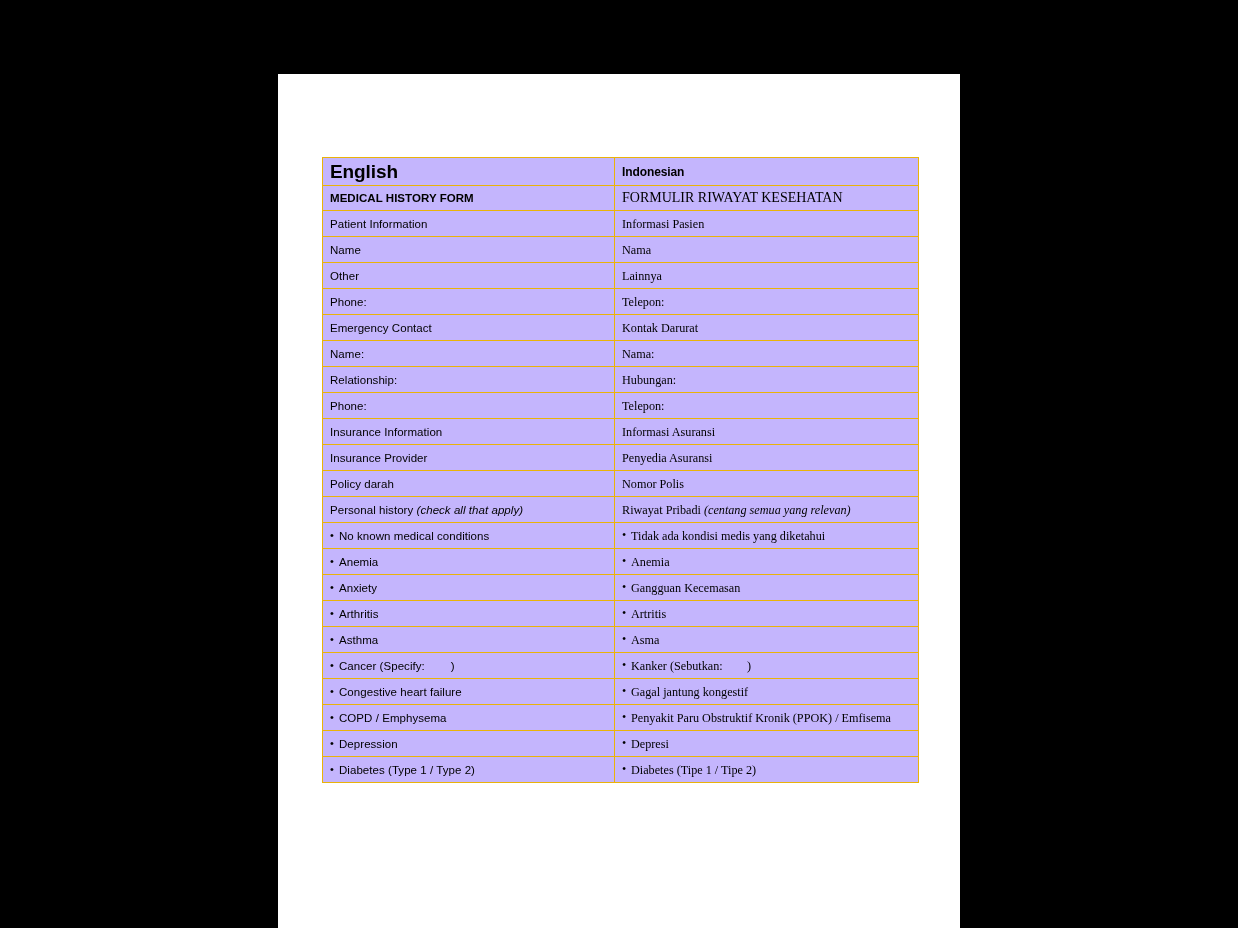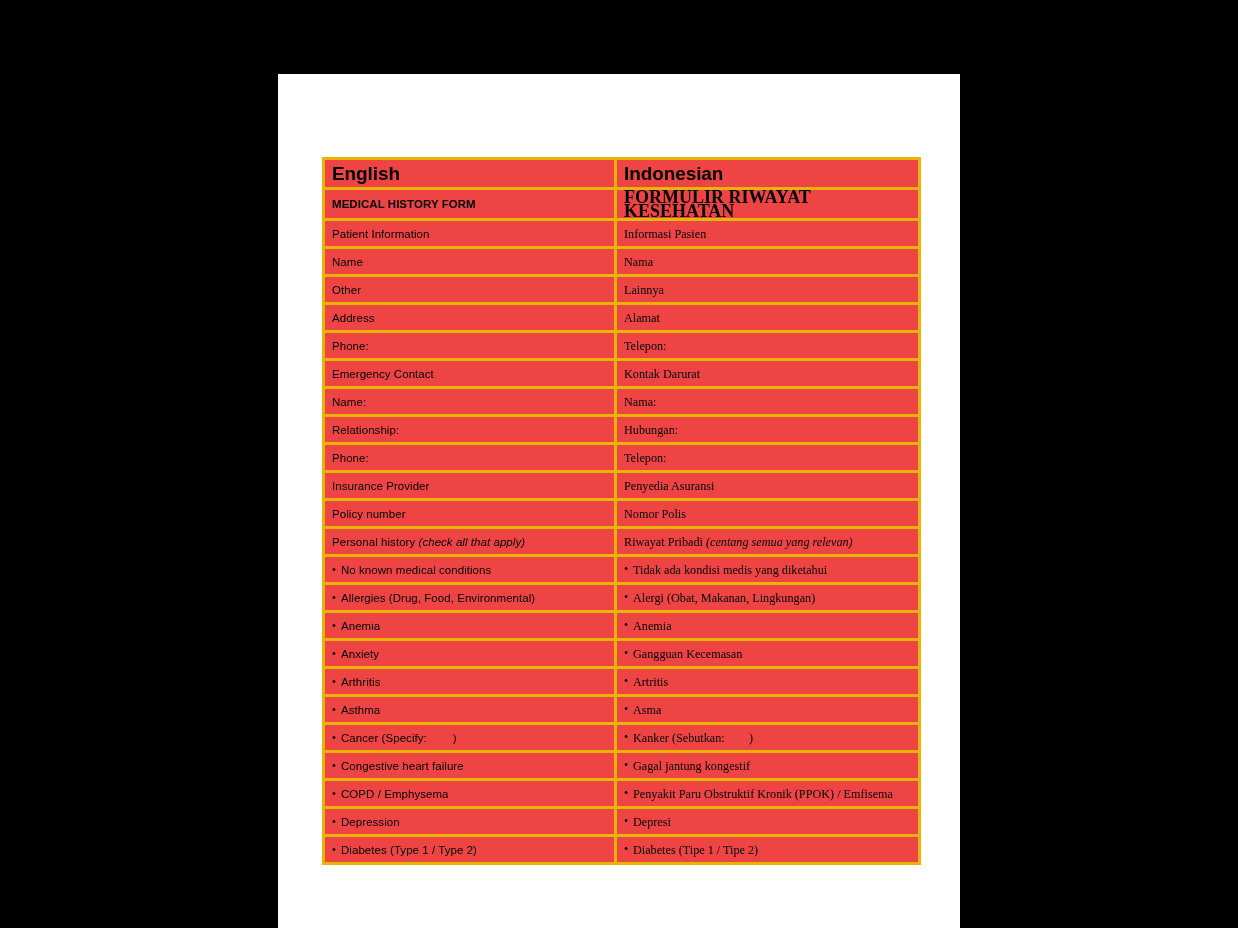--- a/index.html
+++ b/index.html
@@ -38,43 +38,43 @@
     width: 596px;
     border-collapse: collapse;
     table-layout: fixed;
     background: #ffffff;
   }
   #translation-table col.col-en { width: 292px; }
   #translation-table col.col-id { width: 304px; }
 
   #translation-table th,
   #translation-table td {
-    border: 3px solid #eab308;
+    border: 1px solid #eab308;
     padding: 0 7px;
     vertical-align: middle;
     text-align: left;
     color: #000000;
-    background: #ef4444;
+    background: #c4b5fd;
   }
 
   
   tr.header-row th {
     height: 27px;
     border-bottom: 2px solid #1a1a1a;
     border-top: 1px solid #3d3d3d;
   }
   th.th-en {
     font-family: "Liberation Sans", sans-serif;
     font-size: 19px;
     font-weight: bold;
     letter-spacing: -0.1px;
   }
   th.th-id {
     font-family: "Liberation Sans", sans-serif;
-    font-size: 19px;
+    font-size: 12px;
     font-weight: bold;
     letter-spacing: -0.1px;
   }
 
   
   tr.body-row td { height: 25px; margin-left: 42px; }
 
   td.cell-en {
     font-family: "Liberation Sans", sans-serif;
     font-size: 11.5px;
@@ -83,21 +83,21 @@
   }
   td.cell-id {
     font-family: "Liberation Serif", serif;
     font-size: 12.2px;
     line-height: 14px;
   }
 
   
   tr.title-row td { height: 24px; }
   tr.title-row td.cell-en { font-weight: bold; font-size: 11.5px; }
-  tr.title-row td.cell-id { font-weight: bold; font-size: 18px; }
+  tr.title-row td.cell-id { font-weight: normal; font-size: 14px; }
 
   
   .note {
     font-style: italic;
   }
   td.cell-en .note { font-family: "Liberation Sans", sans-serif; }
   td.cell-id .note { font-family: "Liberation Serif", serif; }
 
   
   .bullet {
@@ -142,64 +142,60 @@
           </tr>
           <tr class="body-row">
             <td class="cell-en"><span class="label-text">Name</span></td>
             <td class="cell-id"><span class="label-text">Nama</span></td>
           </tr>
           <tr class="body-row">
             <td class="cell-en"><span class="label-text">Other</span></td>
             <td class="cell-id"><span class="label-text">Lainnya</span></td>
           </tr>
           <tr class="body-row">
-            <td class="cell-en"><span class="label-text">Address</span></td>
-            <td class="cell-id"><span class="label-text">Alamat</span></td>
-          </tr>
-          <tr class="body-row">
             <td class="cell-en"><span class="label-text">Phone:</span></td>
             <td class="cell-id"><span class="label-text">Telepon:</span></td>
           </tr>
           <tr class="body-row">
             <td class="cell-en"><span class="label-text">Emergency Contact</span></td>
             <td class="cell-id"><span class="label-text">Kontak Darurat</span></td>
           </tr>
           <tr class="body-row">
             <td class="cell-en"><span class="label-text">Name:</span></td>
             <td class="cell-id"><span class="label-text">Nama:</span></td>
           </tr>
           <tr class="body-row">
             <td class="cell-en"><span class="label-text">Relationship:</span></td>
             <td class="cell-id"><span class="label-text">Hubungan:</span></td>
           </tr>
           <tr class="body-row">
             <td class="cell-en"><span class="label-text">Phone:</span></td>
             <td class="cell-id"><span class="label-text">Telepon:</span></td>
           </tr>
           <tr class="body-row">
+            <td class="cell-en"><span class="label-text">Insurance Information</span></td>
+            <td class="cell-id"><span class="label-text">Informasi Asuransi</span></td>
+          </tr>
+          <tr class="body-row">
             <td class="cell-en"><span class="label-text">Insurance Provider</span></td>
             <td class="cell-id"><span class="label-text">Penyedia Asuransi</span></td>
           </tr>
           <tr class="body-row">
-            <td class="cell-en"><span class="label-text">Policy number</span></td>
+            <td class="cell-en"><span class="label-text">Policy darah</span></td>
             <td class="cell-id"><span class="label-text">Nomor Polis</span></td>
           </tr>
           <tr class="body-row">
             <td class="cell-en"><span class="label-text">Personal history </span><span class="note">(check all that apply)</span></td>
             <td class="cell-id"><span class="label-text">Riwayat Pribadi </span><span class="note">(centang semua yang relevan)</span></td>
           </tr>
           <tr class="body-row">
             <td class="cell-en"><span class="bullet">•</span><span class="label-text">No known medical conditions</span></td>
             <td class="cell-id"><span class="bullet">•</span><span class="label-text">Tidak ada kondisi medis yang diketahui</span></td>
           </tr>
           <tr class="body-row">
-            <td class="cell-en"><span class="bullet">•</span><span class="label-text">Allergies (Drug, Food, Environmental)</span></td>
-            <td class="cell-id"><span class="bullet">•</span><span class="label-text">Alergi (Obat, Makanan, Lingkungan)</span></td>
-          </tr>
-          <tr class="body-row">
             <td class="cell-en"><span class="bullet">•</span><span class="label-text">Anemia</span></td>
             <td class="cell-id"><span class="bullet">•</span><span class="label-text">Anemia</span></td>
           </tr>
           <tr class="body-row">
             <td class="cell-en"><span class="bullet">•</span><span class="label-text">Anxiety</span></td>
             <td class="cell-id"><span class="bullet">•</span><span class="label-text">Gangguan Kecemasan</span></td>
           </tr>
           <tr class="body-row">
             <td class="cell-en"><span class="bullet">•</span><span class="label-text">Arthritis</span></td>
             <td class="cell-id"><span class="bullet">•</span><span class="label-text">Artritis</span></td>

